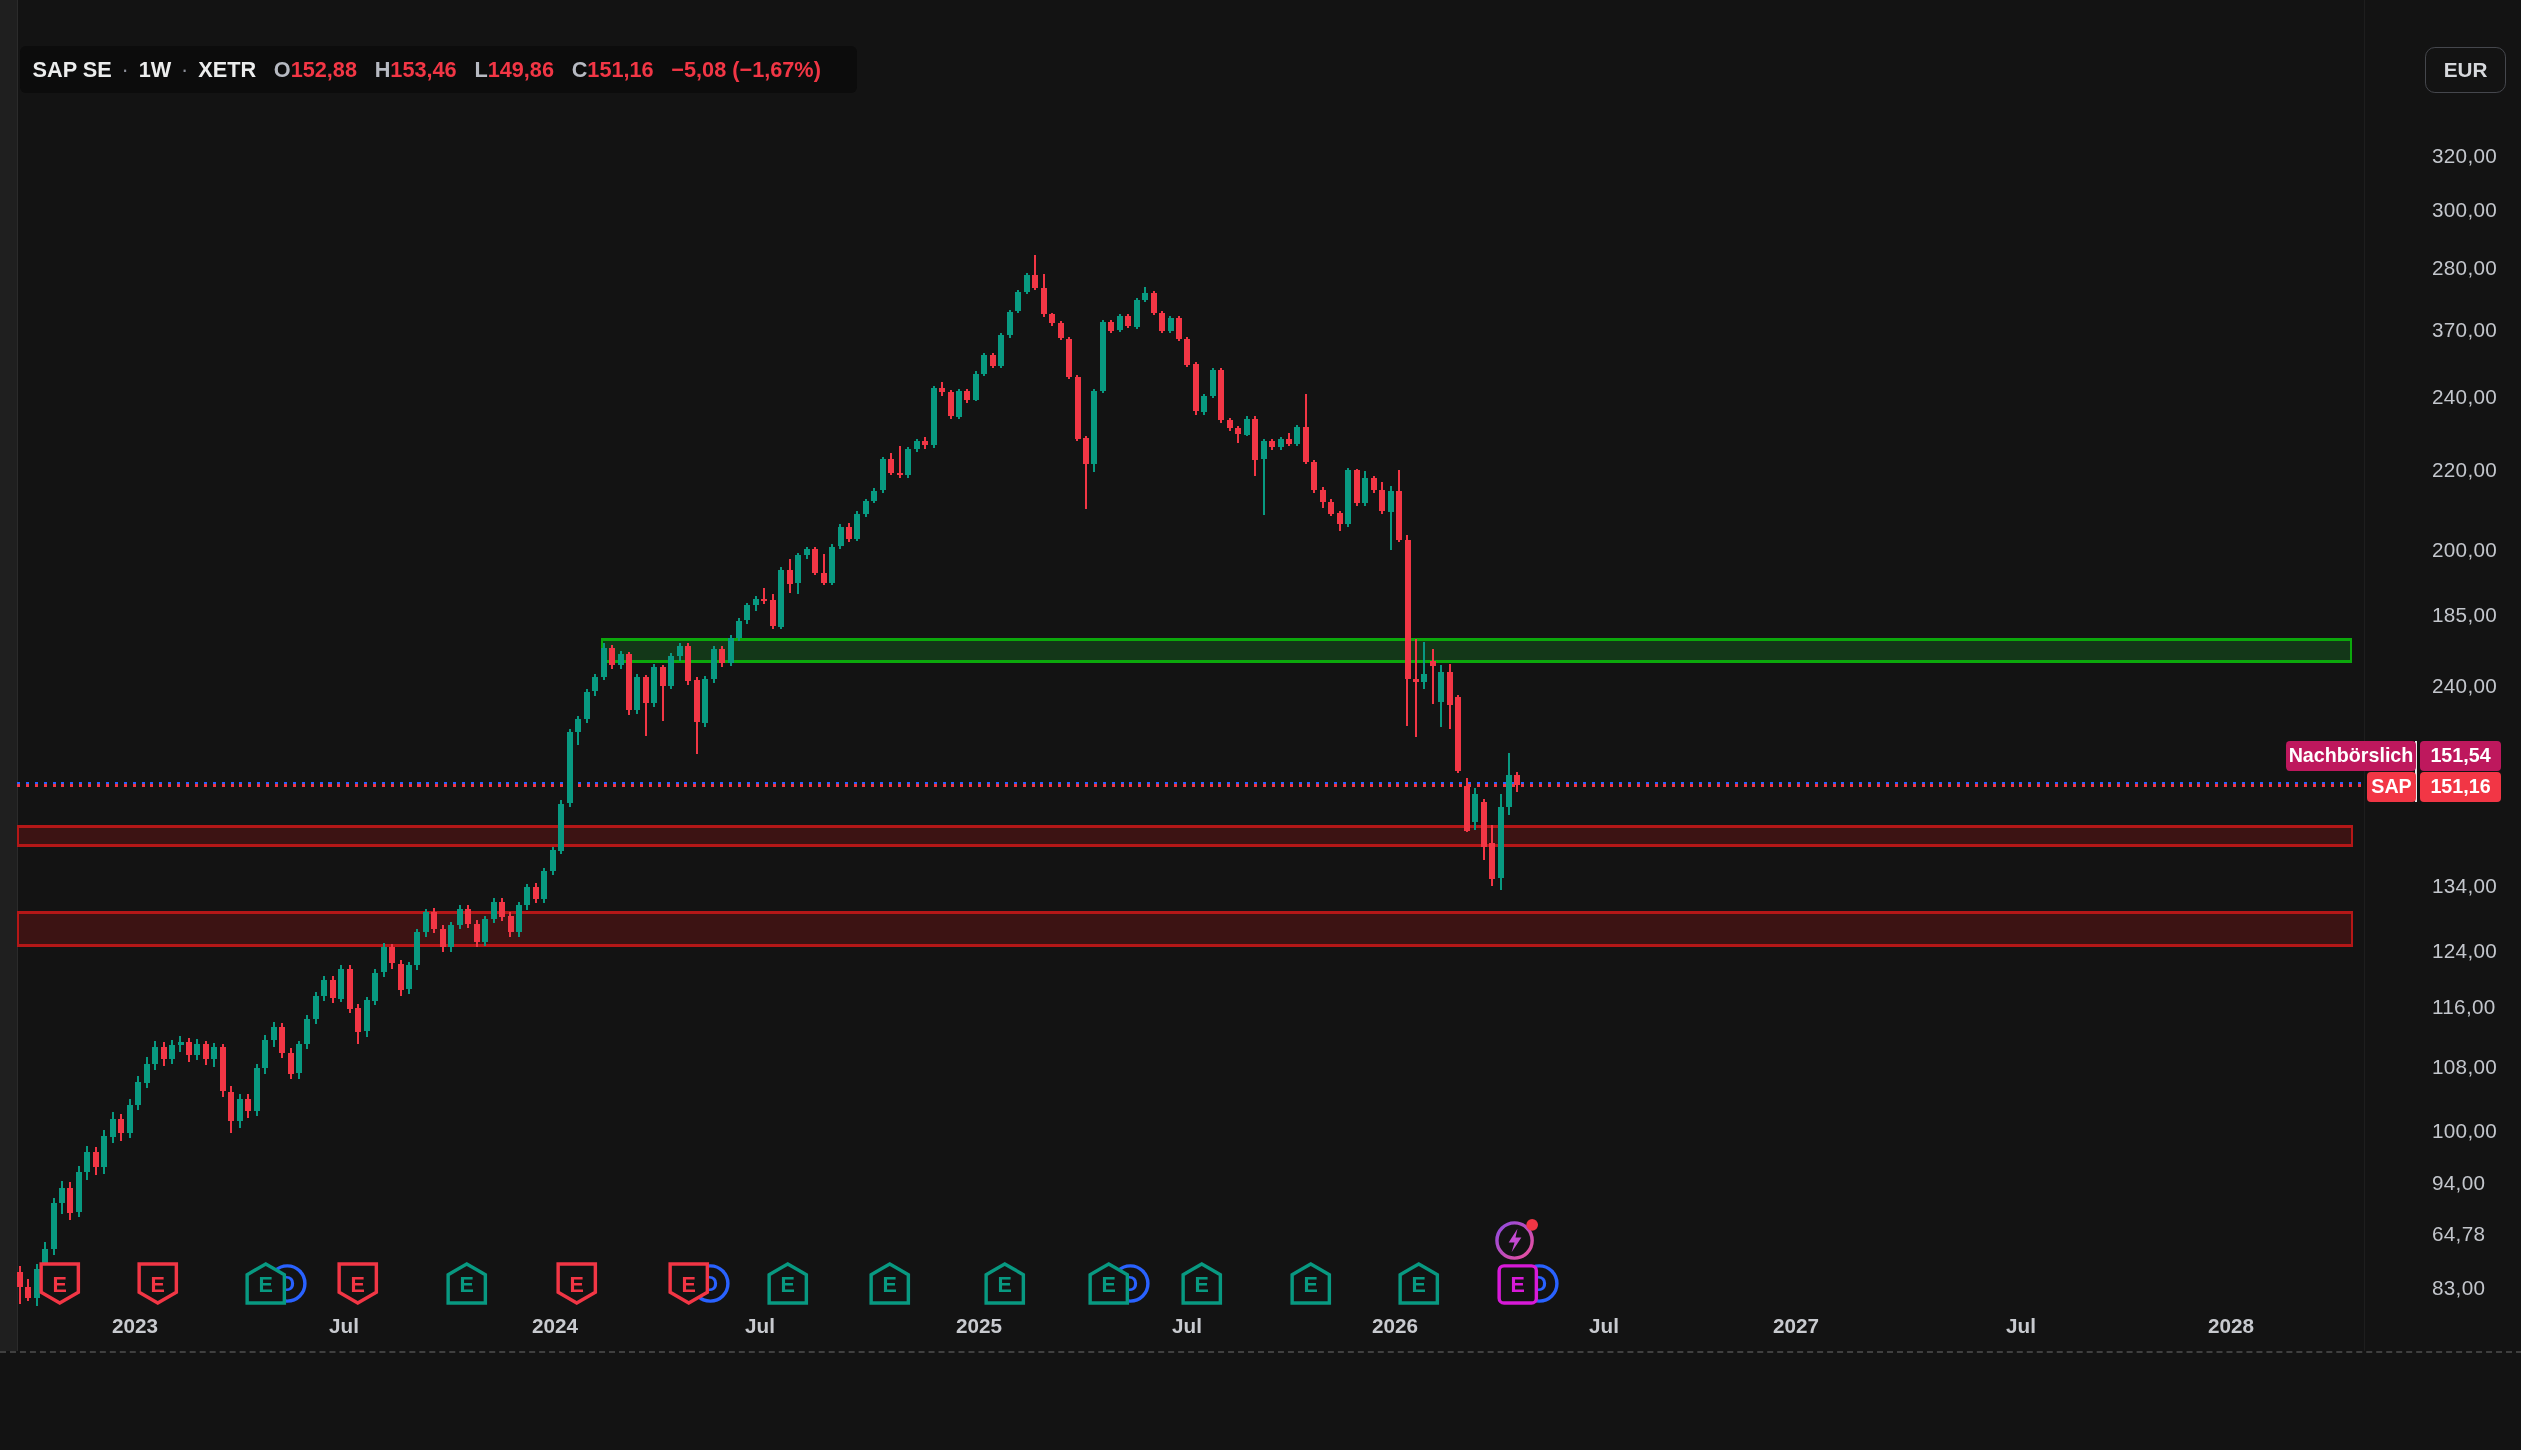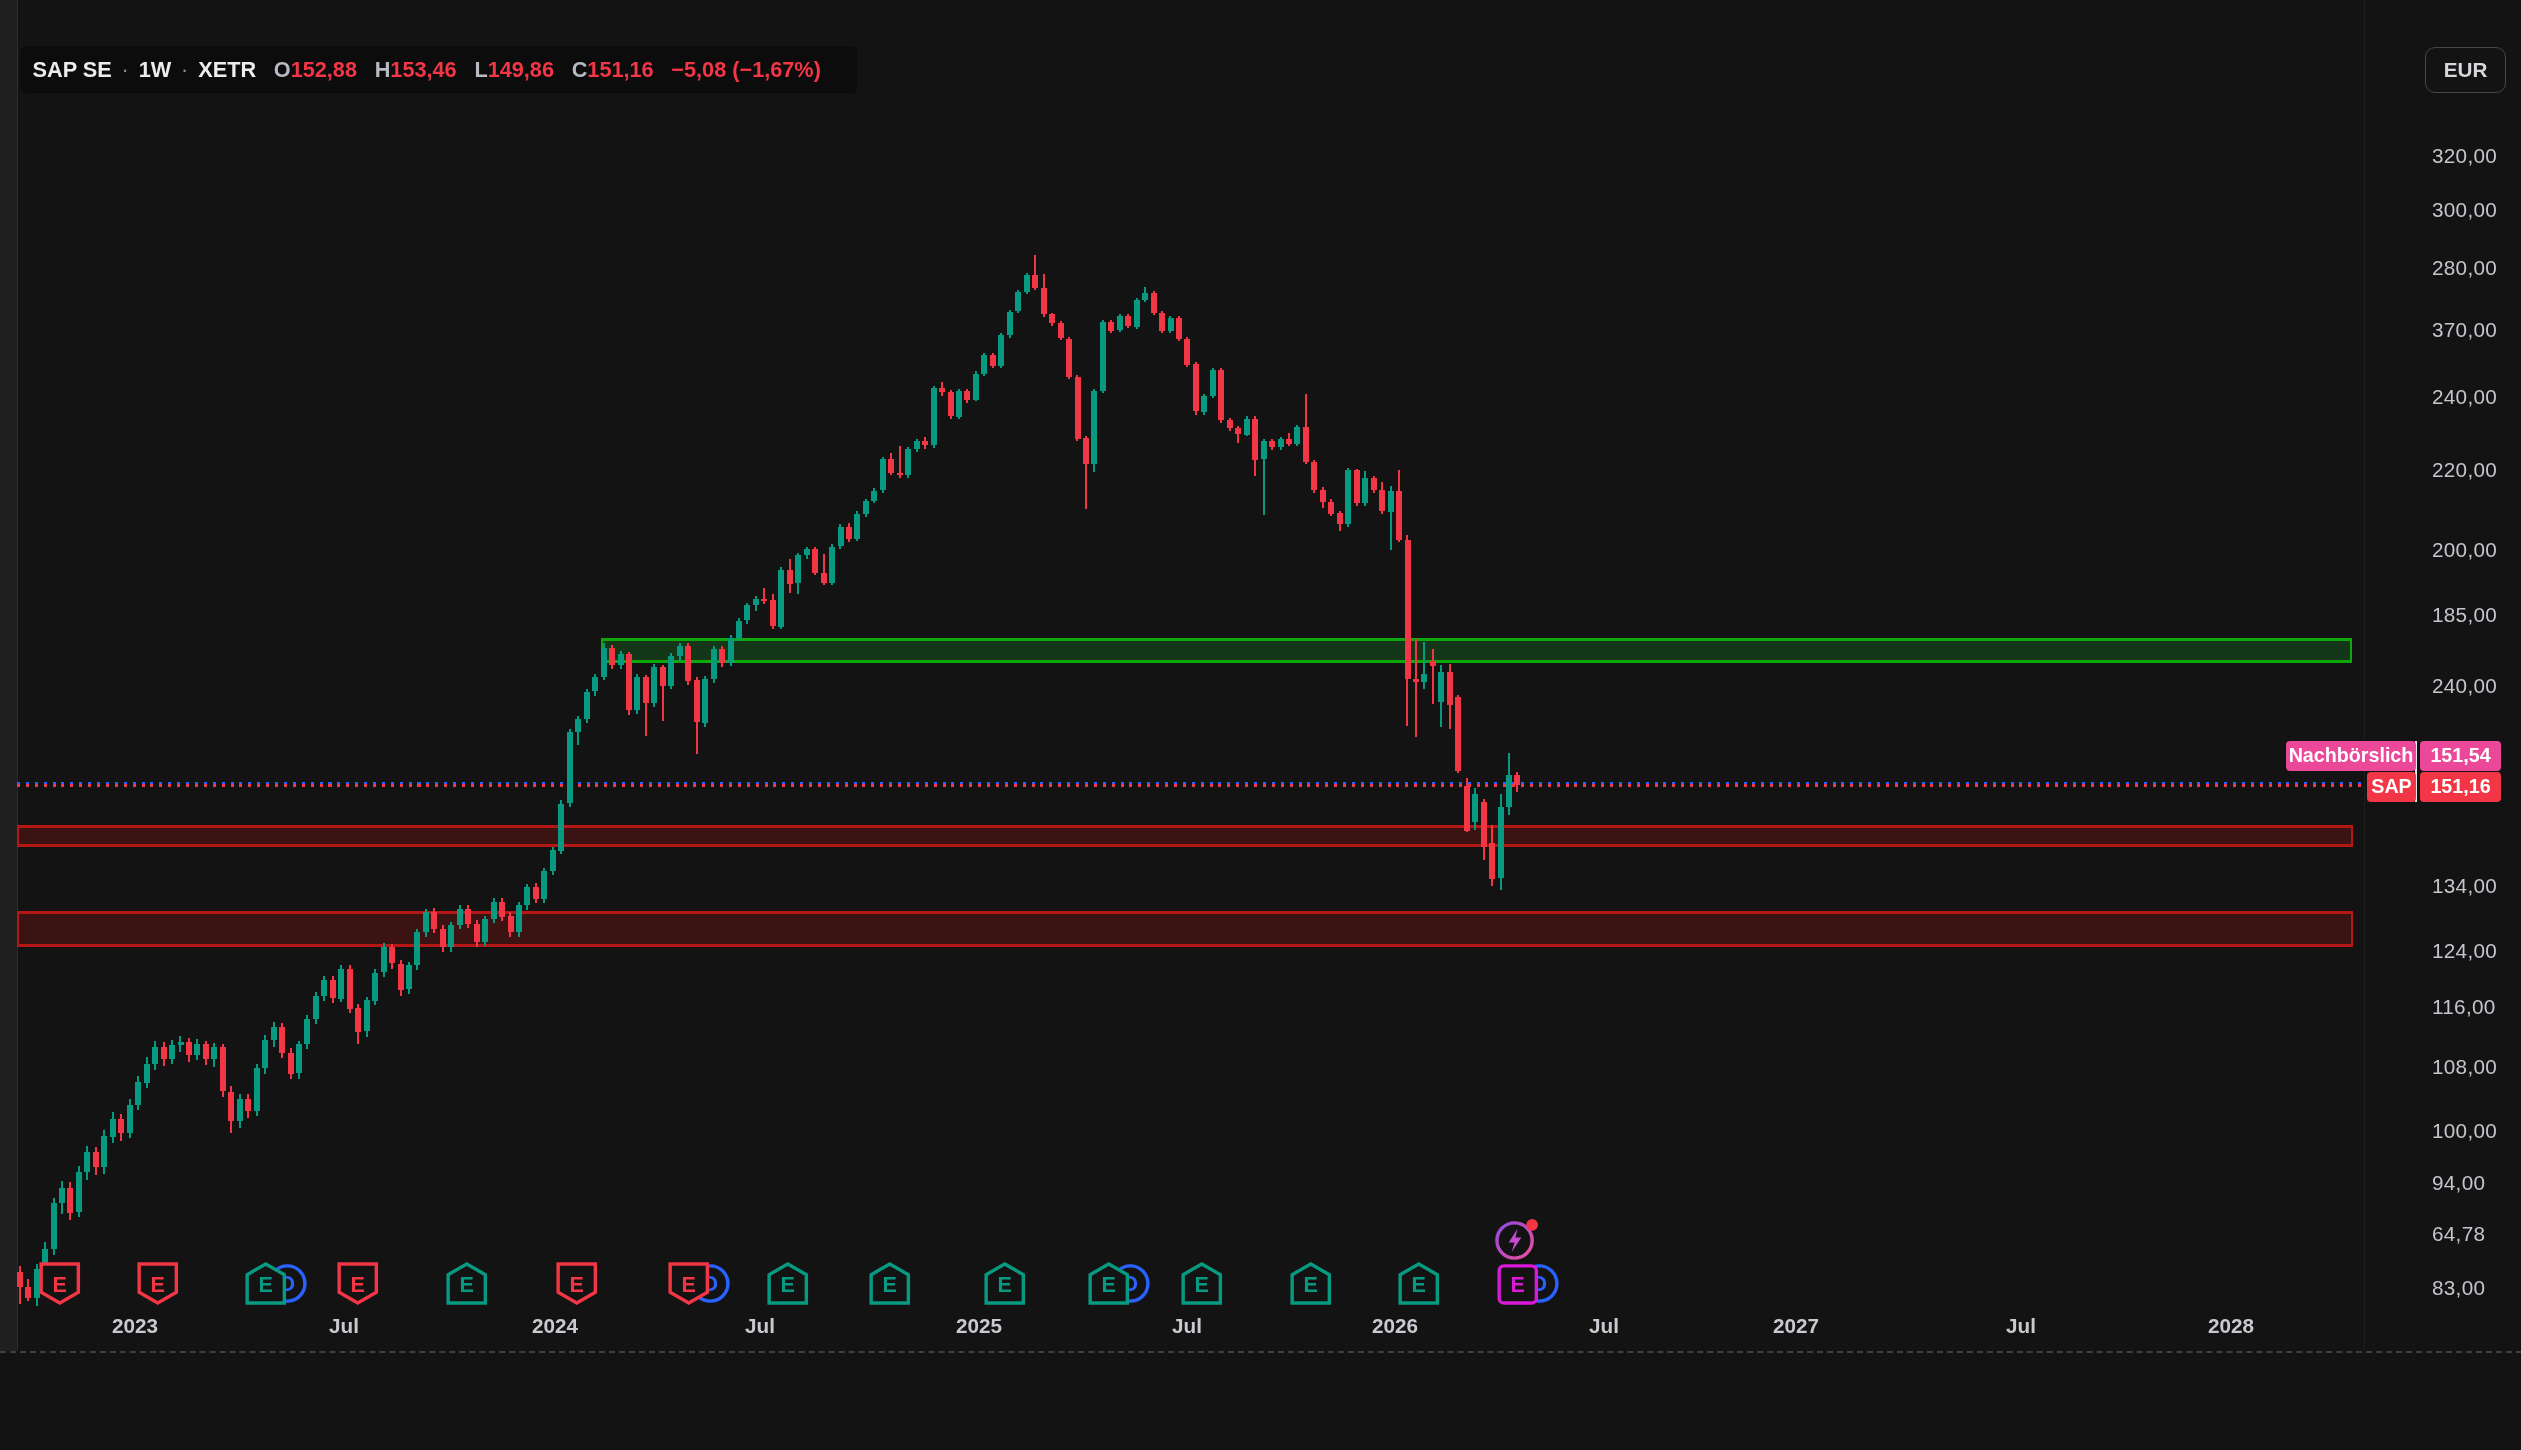--- a/index.html
+++ b/index.html
@@ -29,21 +29,21 @@
   .body{position:absolute;width:5.9px;}
   .up{background:#089981;} .down{background:#f23645;}
   
   #price-axis{position:absolute;left:2364px;top:0;width:158px;height:1351px;border-left:1px solid #1e1e1e;}
   .ytick{position:absolute;left:67px;color:#c3c6cc;font-size:20.7px;letter-spacing:0.3px;}
   #time-axis{position:absolute;left:0;top:1306px;width:2522px;height:44px;}
   .xtick{position:absolute;color:#c8cacf;font-size:20.7px;font-weight:700;transform:translateX(-50%);top:7.9px;}
   
   .pill{position:absolute;height:29.6px;border-radius:3.9px;display:flex;align-items:center;justify-content:center;
         color:#fff;font-size:19.7px;font-weight:700;}
-  .pill-blue{background:#ec4899;} .pill-red{background:#f23645;}
+  .pill-blue{background:#be185d;} .pill-red{background:#f23645;}
   #axis-sep-line{position:absolute;left:2415px;top:741px;width:2px;height:61px;background:#e6e6e6;z-index:6;}
   
   .marker{position:absolute;}
   
   #chart-bottom-border{position:absolute;left:0;top:1351px;width:2522px;height:0;border-top:2px dashed #3f3f3f;}
   #footer{position:absolute;left:0;top:1353px;width:2522px;height:98px;background:#1e1e1e;}
   #logo{position:absolute;left:21.7px;top:21.7px;display:flex;align-items:center;cursor:pointer;}
   #logo-text{color:#d6d8dc;font-size:33px;font-weight:700;margin-left:11.8px;letter-spacing:0.5px;}
 </style>
 </head>

